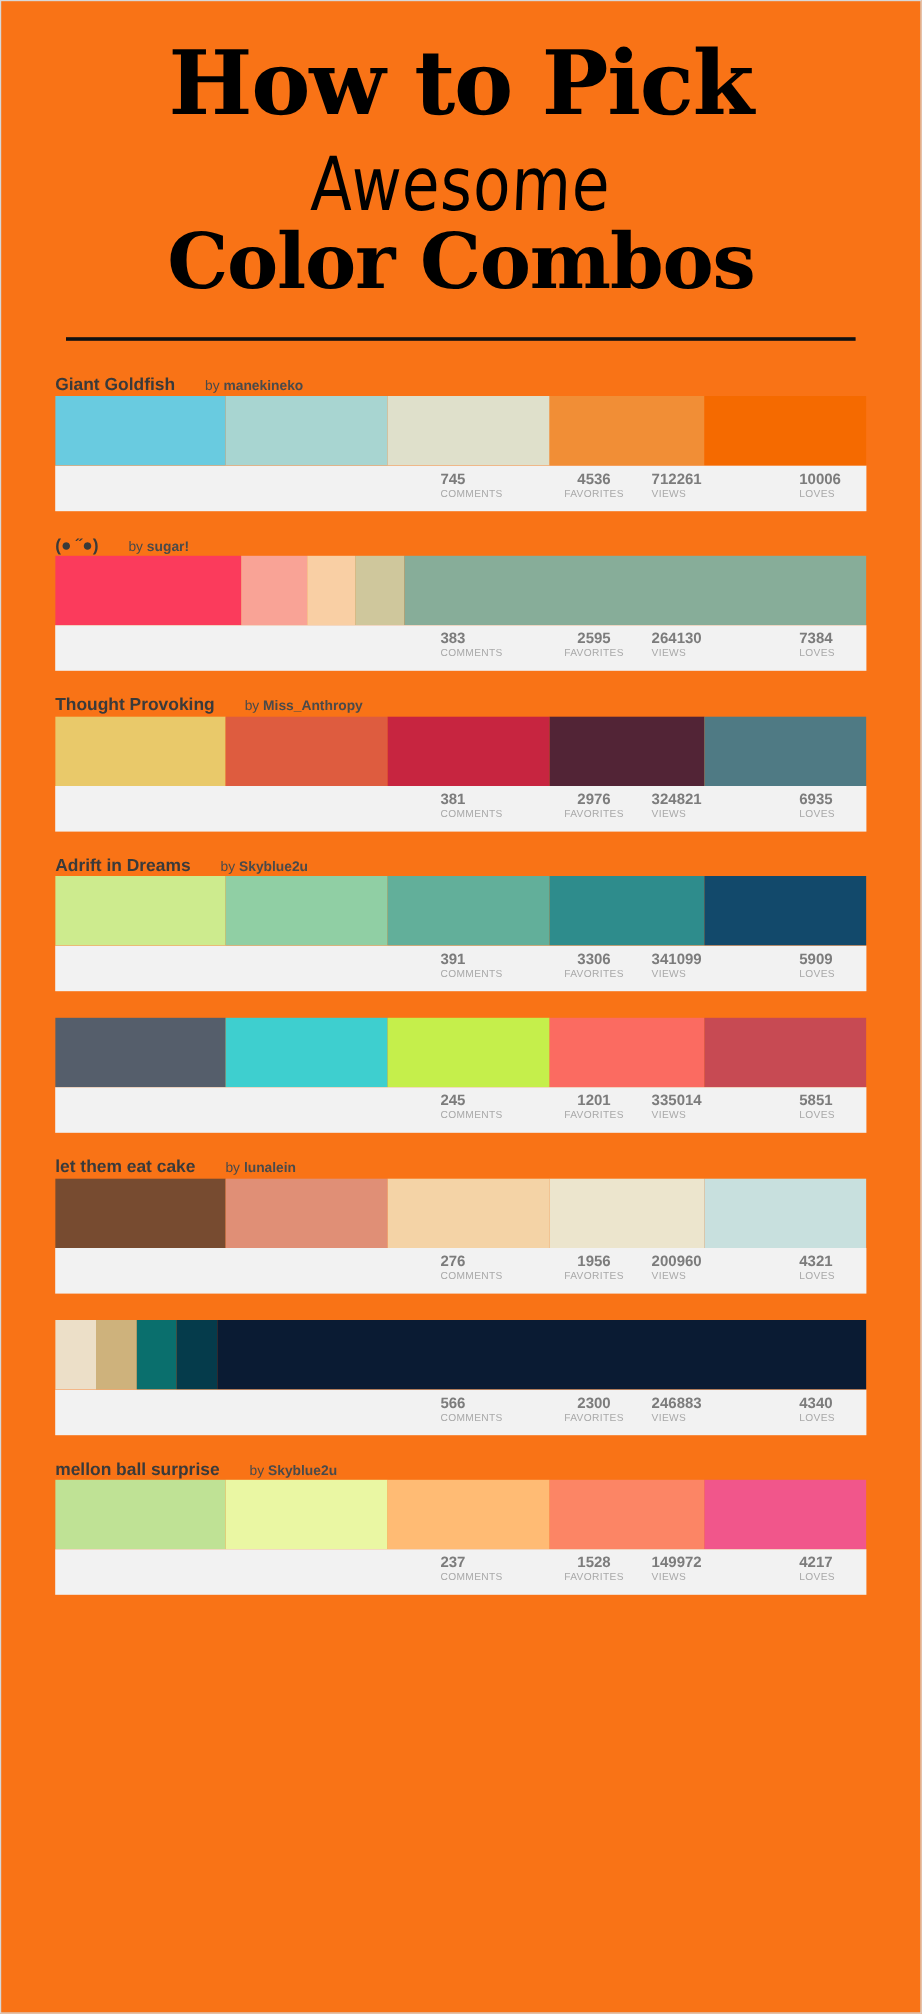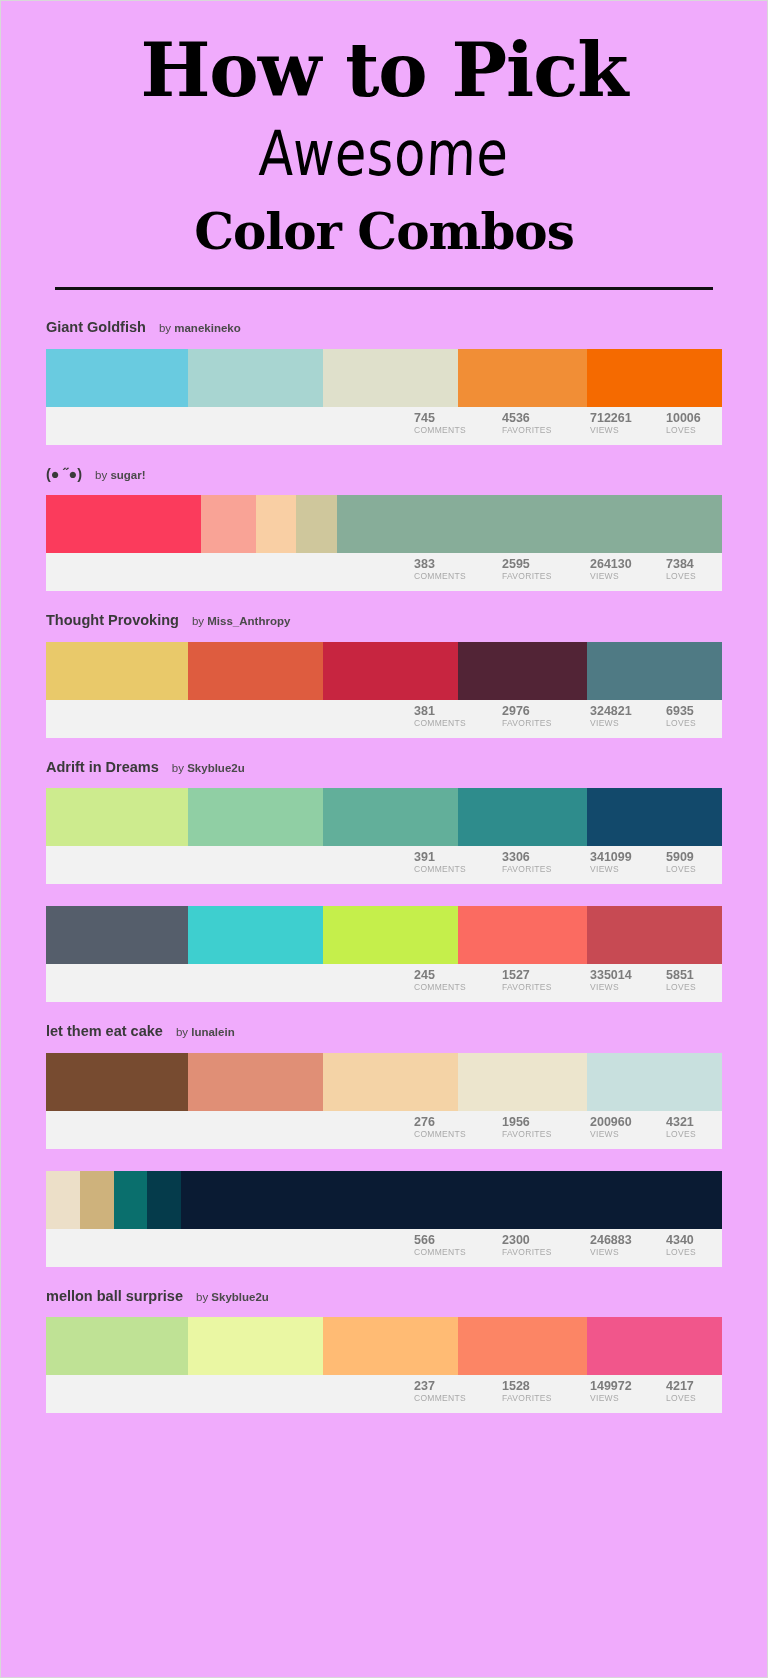--- a/index.html
+++ b/index.html
@@ -10,21 +10,21 @@
   body {
     width: 768px;
     height: 1678px;
     font-family: "Liberation Sans", sans-serif;
     position: relative;
     overflow: hidden;
   }
   #page {
     width: 768px;
     height: 1678px;
-    background: #f0abfc;
+    background: #f97316;
     box-sizing: border-box;
     border: 1px solid #d8d8d8;
     position: relative;
   }
   
   .title-area {
     padding: 14px 28px 0 28px;
     text-align: center;
   }
   .title-line-1, .title-line-3 {
@@ -32,22 +32,22 @@
     font-weight: bold;
     color: #000000;
     letter-spacing: -1px;
     line-height: 1.0;
   }
   .title-line-1 {
     font-size: 74px;
     margin-top: 18px;
   }
   .title-line-3 {
-    font-size: 50px;
-    margin-top: 22px;
+    font-size: 64px;
+    margin-top: 2px;
   }
   .title-line-2 {
     font-family: "DejaVu Sans", sans-serif;
     font-size: 62px;
     color: #000000;
     margin-top: 16px;
     line-height: 1.0;
     font-weight: 400;
     transform: scaleX(0.82) skewX(-3deg);
     letter-spacing: 1px;
@@ -60,22 +60,22 @@
   
   .palettes {
     padding: 30px 45px 0 45px;
   }
   .palette {
     margin-bottom: 22px;
   }
   .palette-head {
     display: flex;
     align-items: baseline;
-    gap: 13px;
-    padding-bottom: 14px;
+    gap: 25px;
+    padding-bottom: 1px;
     line-height: 1;
   }
   .palette-name {
     font-size: 14.5px;
     font-weight: bold;
     color: #3a3a3a;
     font-family: "Liberation Sans", sans-serif;
     white-space: nowrap;
   }
   .palette-by {
@@ -104,23 +104,23 @@
     height: 38px;
     padding-top: 4px;
     box-sizing: border-box;
   }
   .stat {
     text-align: left;
     padding-right: 8px;
     box-sizing: border-box;
   }
   .stat-comments { width: 88px; }
-  .stat-favorites { width: 88px; }
+  .stat-favorites { width: 88px; text-align: center; }
   .stat-views { width: 76px; }
-  .stat-loves { width: 56px; }
+  .stat-loves { width: 56px; margin-left: 47px; }
   .stat-value {
     font-size: 12.5px;
     font-weight: bold;
     color: #7c7c7c;
     line-height: 1.15;
     font-family: "Liberation Sans", sans-serif;
   }
   .stat-label {
     font-size: 8.5px;
     color: #a9a9a9;
@@ -283,21 +283,21 @@
           <div class="swatch" style="background: rgb(197, 239, 75); width: 20%;"></div>
           <div class="swatch" style="background: rgb(251, 107, 97); width: 19%;"></div>
           <div class="swatch" style="background: rgb(199, 74, 83); width: 20%;"></div>
         </div>
         <div class="stats">
           <div class="stat stat-comments">
             <div class="stat-value">245</div>
             <div class="stat-label">COMMENTS</div>
           </div>
           <div class="stat stat-favorites">
-            <div class="stat-value">1527</div>
+            <div class="stat-value">1201</div>
             <div class="stat-label">FAVORITES</div>
           </div>
           <div class="stat stat-views">
             <div class="stat-value">335014</div>
             <div class="stat-label">VIEWS</div>
           </div>
           <div class="stat stat-loves">
             <div class="stat-value">5851</div>
             <div class="stat-label">LOVES</div>
           </div>

